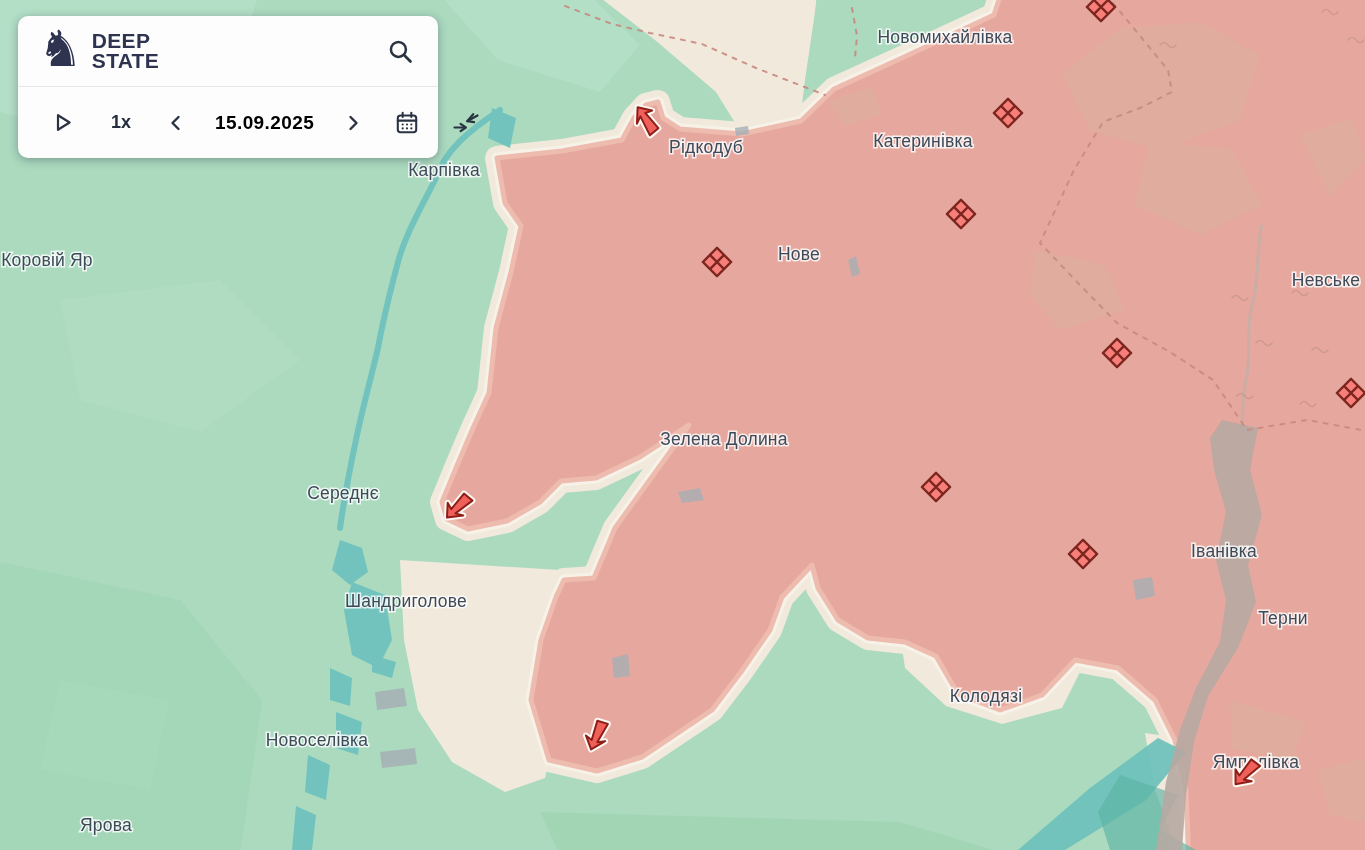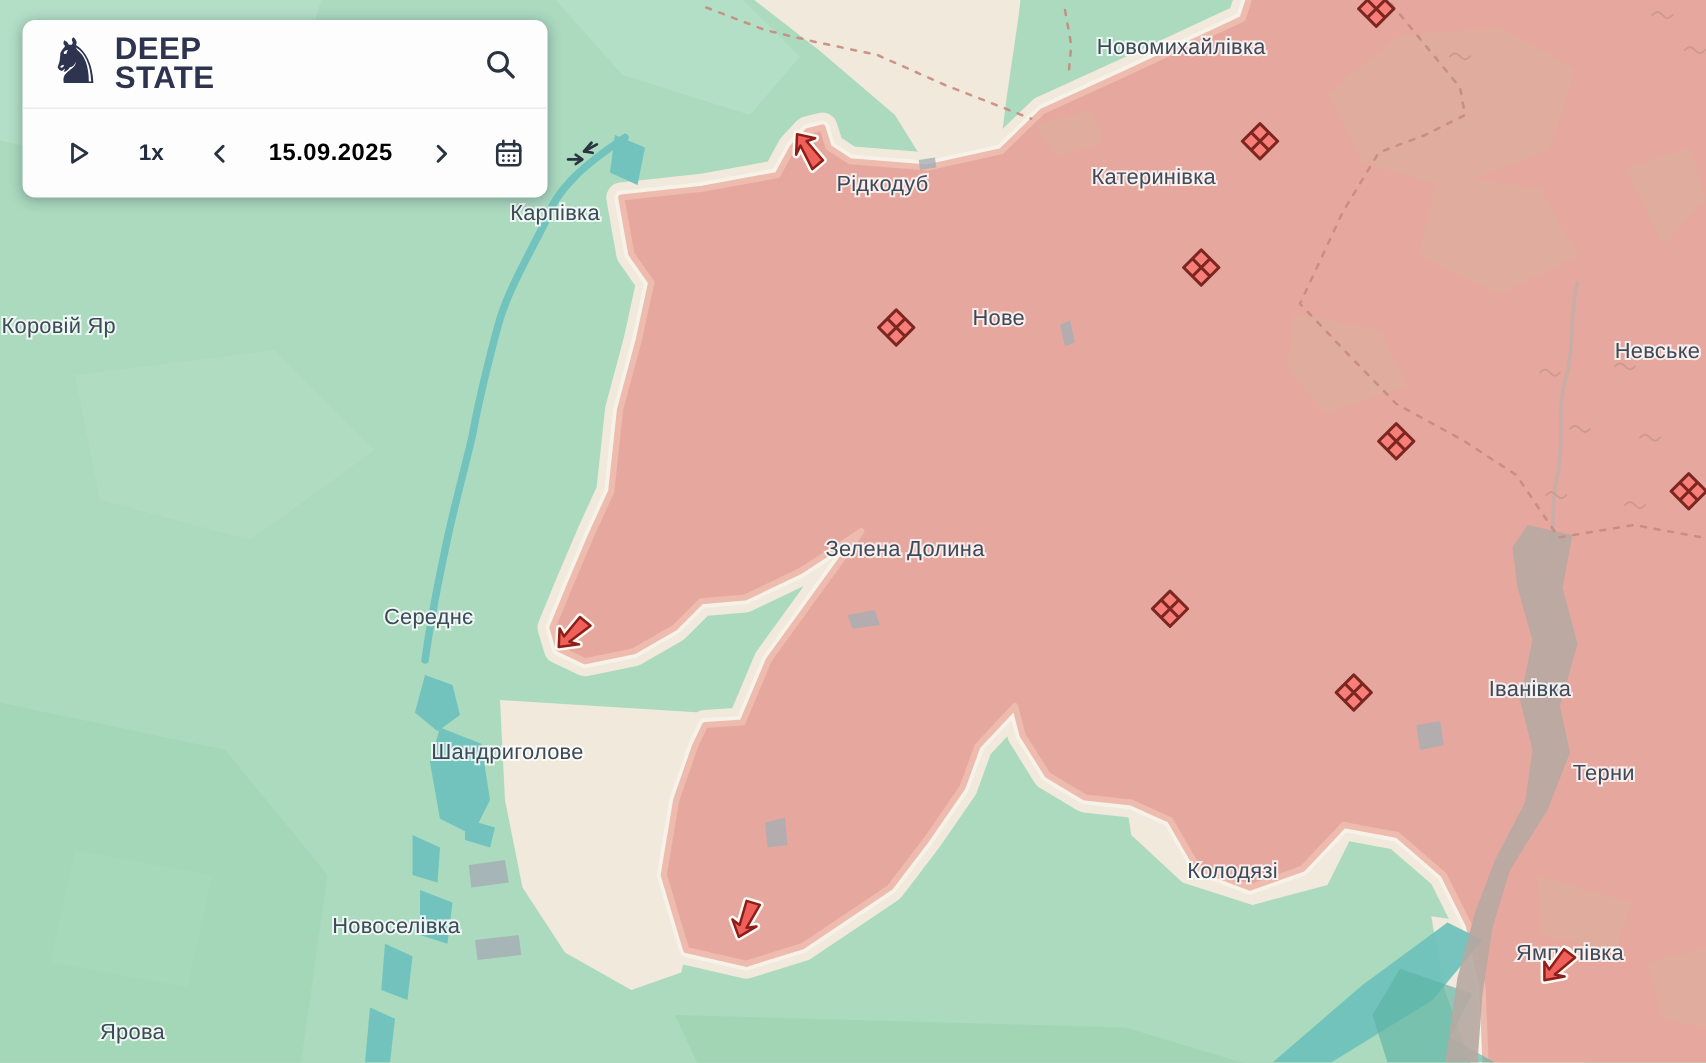--- a/index.html
+++ b/index.html
@@ -22,21 +22,21 @@
   
   #panel{
     position:absolute;left:18px;top:16px;width:420px;height:142px;
     background:#fdfdfd;border-radius:10px;
     box-shadow:0 2px 10px rgba(30,35,60,.35);
     z-index:10;display:flex;flex-direction:column;
   }
   .row1{height:70px;display:flex;align-items:center;padding:0 22px 0 20px;}
   .logo{display:flex;align-items:center;gap:9px;cursor:pointer;}
   .knight{font-size:50px;line-height:44px;color:var(--accent-navy,#2e3450);margin-top:-4px;}
-  .brand{display:flex;flex-direction:column;font-weight:800;font-size:25px;
+  .brand{display:flex;flex-direction:column;font-weight:800;font-size:21px;
          line-height:.93;color:var(--accent-navy,#2e3450);letter-spacing:.3px;}
   .spacer{flex:1;}
   .iconbtn{background:none;border:none;padding:2px;cursor:pointer;display:flex;align-items:center;justify-content:center;}
   .divider{height:1px;background:#e7e7ea;margin:0;}
   .row2{flex:1;display:flex;align-items:center;justify-content:space-between;padding:0 30px;gap:28px;}
   .date-display{font-size:19px;font-weight:700;color:#000000;letter-spacing:.4px;cursor:pointer;}
   .speed{font-size:18px;font-weight:600;color:#242e3e;cursor:pointer;background:none;border:none;font-family:"Liberation Sans",sans-serif;}
   .ic{stroke:#2a3342;fill:none;stroke-width:2.2;stroke-linecap:round;stroke-linejoin:round;}
 </style>
 </head>

